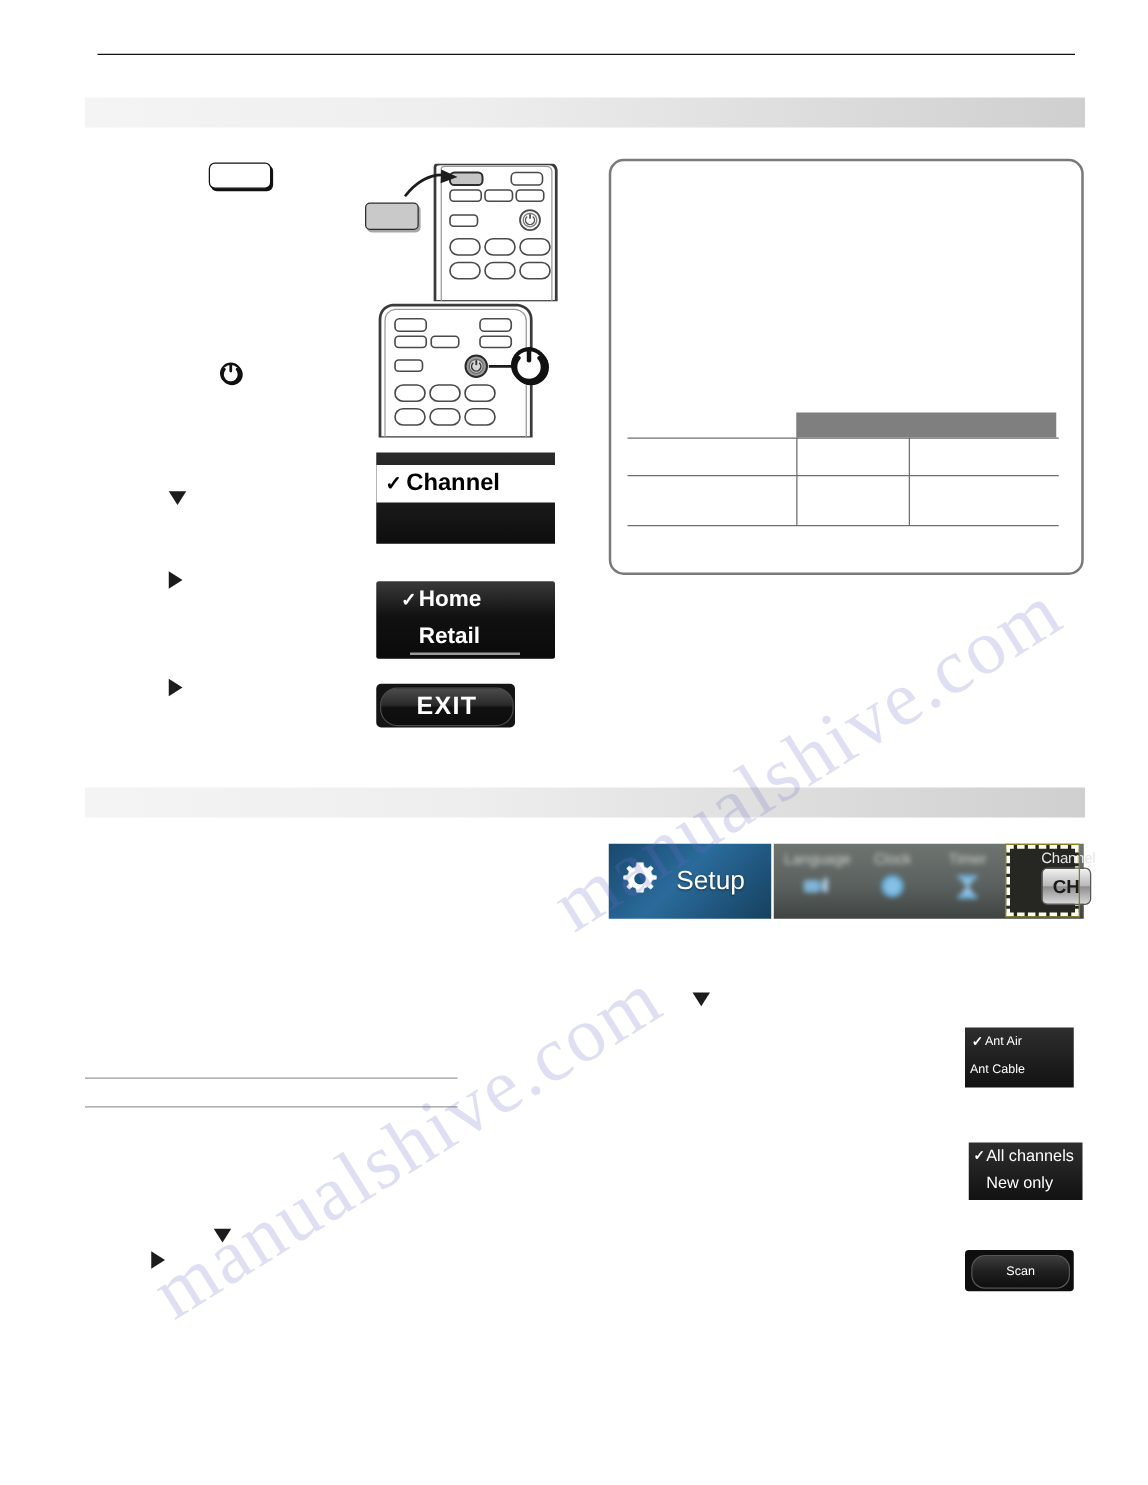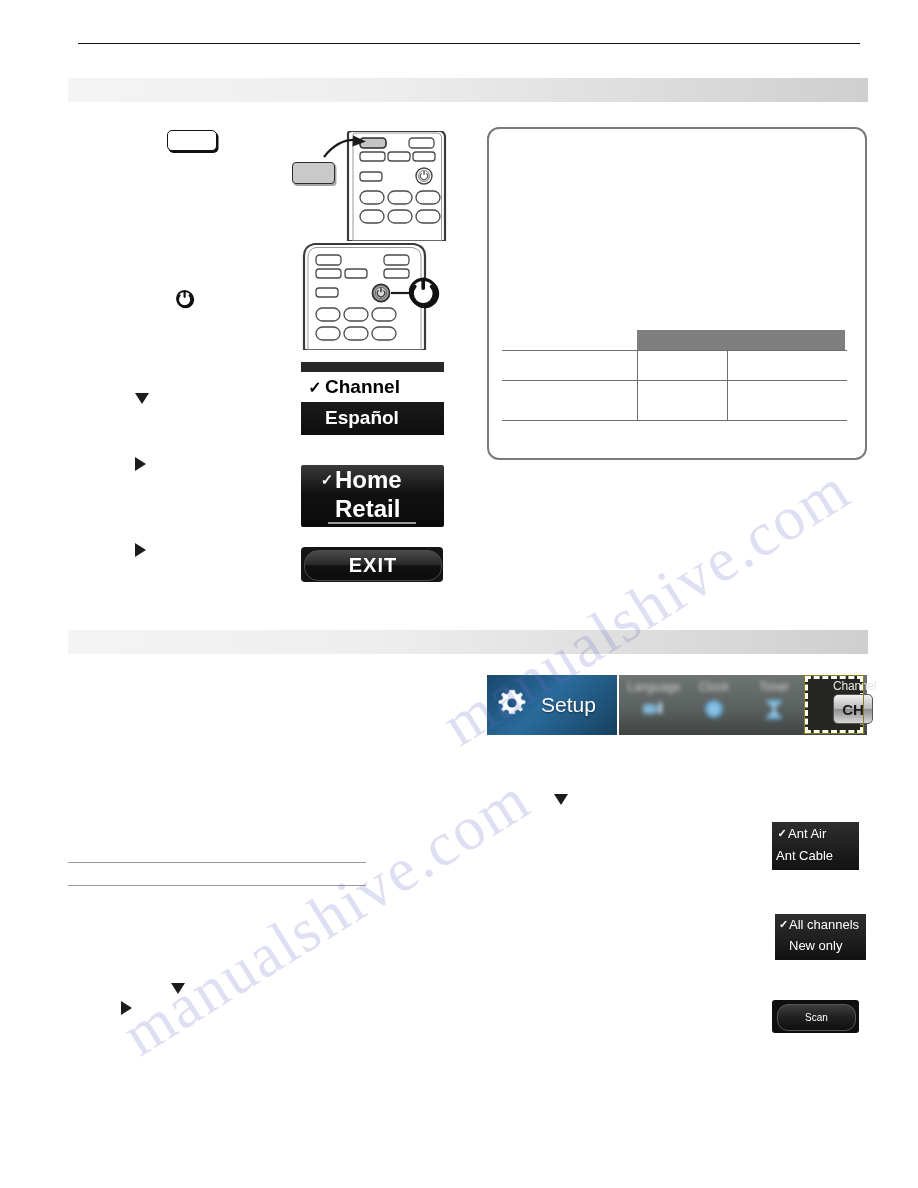--- a/index.html
+++ b/index.html
@@ -143,30 +143,30 @@
   #osd-language .row-plain .osd-label { font-size: 19px; font-weight: bold; }
 
   
   #osd-store {
     left: 301px; top: 465px; width: 143px; height: 62px;
     background: linear-gradient(to bottom, #3a3a3a 0%, #111 45%, #0a0a0a 100%);
     border-radius: 2px;
   }
   #osd-store .osd-row { height: 29px; padding-left: 18px; }
   #osd-store .osd-check { width: 16px; font-size: 15px; }
-  #osd-store .osd-label { font-size: 24px; font-weight: bold; }
+  #osd-store .osd-label { font-size: 18px; font-weight: bold; }
   #osd-store .underbar {
     position: absolute;
     left: 27px; bottom: 3px; width: 88px; height: 2px;
     background: #9b9b9b;
   }
 
   
   #osd-exit {
-    left: 301px; top: 547px; width: 142px; height: 35px;
+    left: 301px; top: 547px; width: 111px; height: 35px;
     background: #141414;
     border-radius: 4px;
     padding: 3px;
     box-sizing: border-box;
   }
   #osd-exit .pill {
     width: 100%; height: 100%;
     border-radius: 14px;
     border: 1px solid #4a4a4a;
     background: linear-gradient(to bottom, #4b4b4b 0%, #2a2a2a 45%, #111 52%, #0c0c0c 100%);
@@ -174,21 +174,21 @@
     color: #fff; font-size: 20px; font-weight: bold; letter-spacing: 1px;
   }
 
   
   #osd-ant {
     left: 772px; top: 822px; width: 87px; height: 48px;
     background: linear-gradient(to bottom, #2e2e2e 0%, #121212 100%);
   }
   #osd-ant .osd-row { height: 22px; padding-left: 4px; }
   #osd-ant .osd-check { width: 12px; font-size: 11px; }
-  #osd-ant .osd-label { font-size: 13px; }
+  #osd-ant .osd-label { font-size: 10px; }
   #osd-ant .row-plain { }
 
   
   #osd-channels {
     left: 775px; top: 914px; width: 91px; height: 46px;
     background: linear-gradient(to bottom, #2e2e2e 0%, #121212 100%);
   }
   #osd-channels .osd-row { height: 21px; padding-left: 3px; }
   #osd-channels .osd-check { width: 11px; font-size: 11px; }
   #osd-channels .osd-label { font-size: 13px; }
@@ -406,23 +406,20 @@
   </div>
 
   <div class="abs arrow-glyph arrow-down" style="left:135px; top:393px;"></div>
   <div class="abs arrow-glyph arrow-right" style="left:135px; top:457px;"></div>
   <div class="abs arrow-glyph arrow-right" style="left:135px; top:543px;"></div>
 
   <div class="osd" id="osd-language">
     <div class="osd-row row-sel">
       <span class="osd-check">✓</span>
       <span class="osd-label">Channel</span>
-    </div>
-    <div class="osd-row row-plain">
-      <span class="osd-label">Español</span>
     </div>
   </div>
 
   <div class="osd" id="osd-store">
     <div class="osd-row">
       <span class="osd-check">✓</span>
       <span class="osd-label">Home</span>
     </div>
     <div class="osd-row" style="padding-left:34px;">
       <span class="osd-label">Retail</span>

